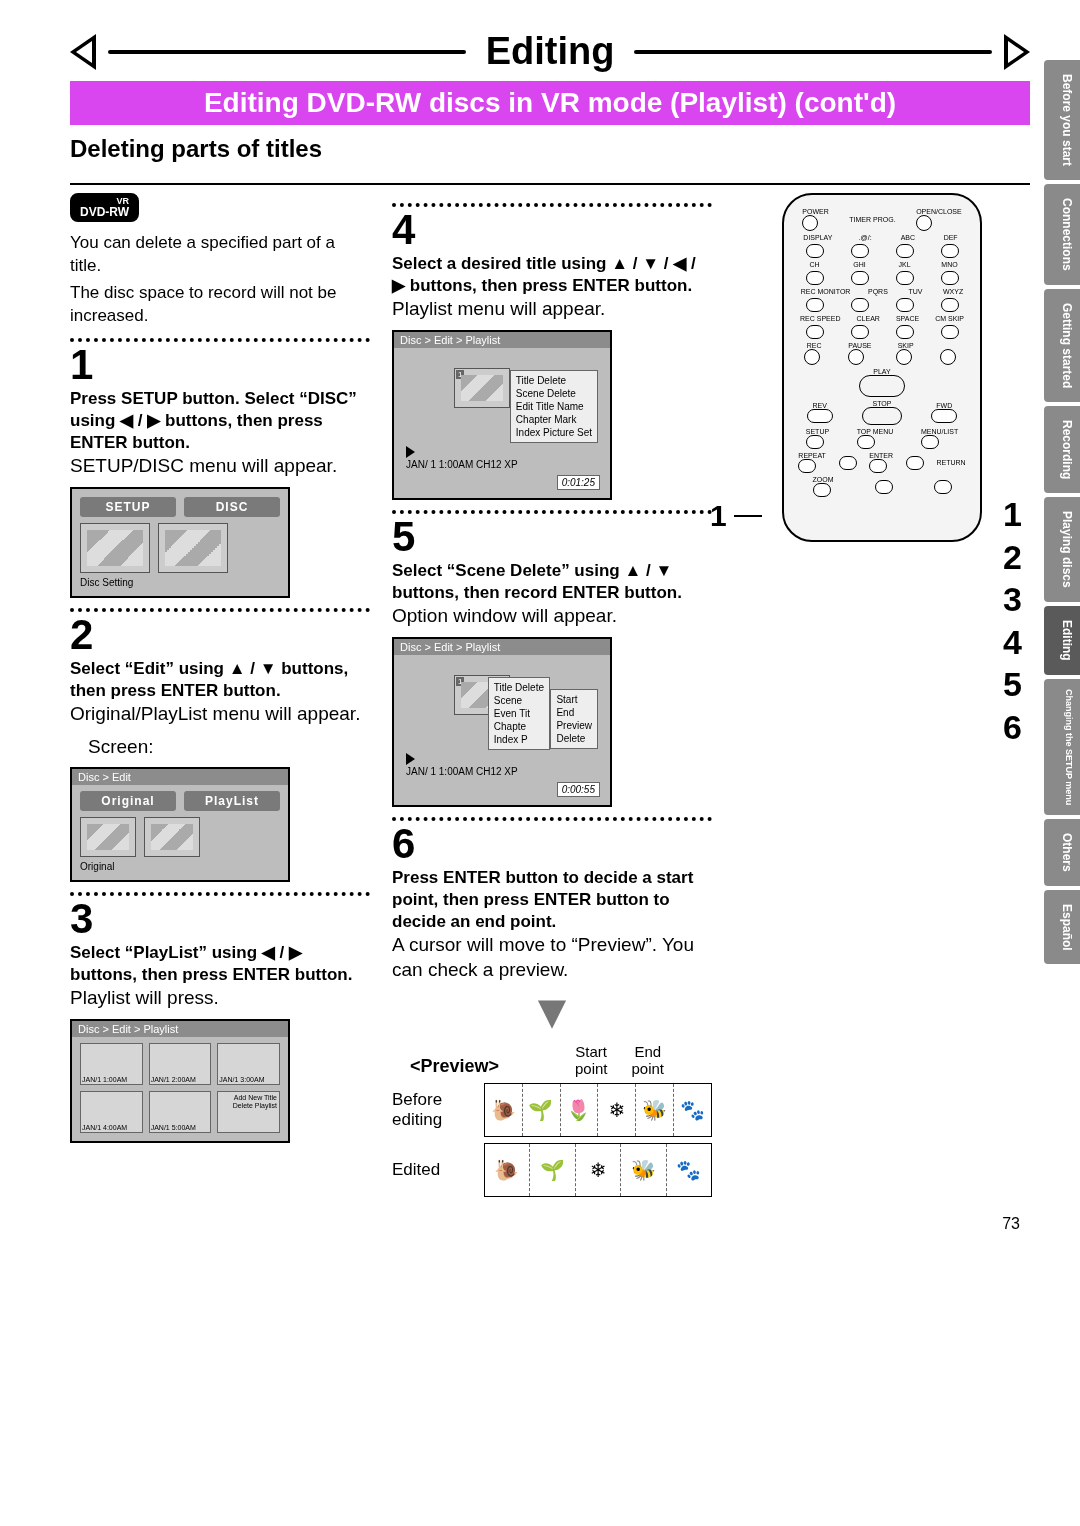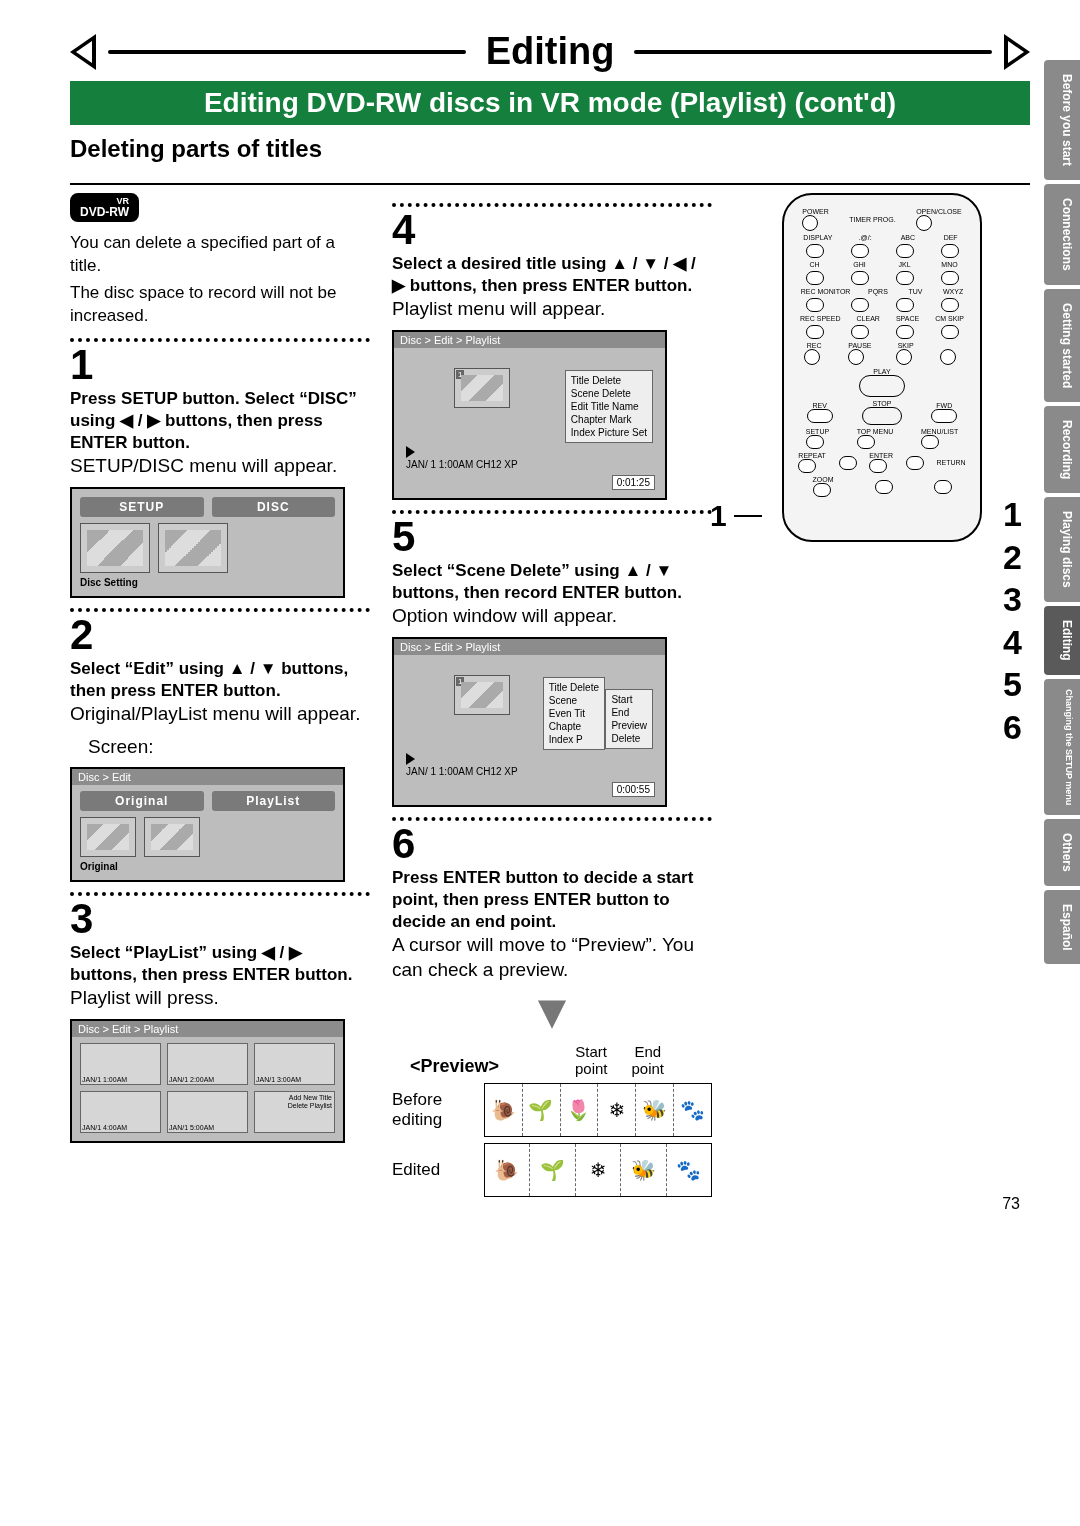--- a/index.html
+++ b/index.html
@@ -47,21 +47,21 @@
     content:"";
     position:absolute; right:6px; top:-11px;
     width:0;height:0;
     border-top:11px solid transparent;
     border-bottom:11px solid transparent;
     border-left:16px solid #fff;
   }
   .banner-line { flex:1; height:4px; background:#000; border-radius:2px; }
   .banner-title { font-size: 38px; font-weight: bold; padding:0 8px; }
   .subbanner {
-    background:#15803d;
+    background:#d946ef;
     color:#fff;
     font-weight:bold;
     font-size:28px;
     text-align:center;
     padding:6px 10px;
     margin: 0 0 10px 0;
   }
   .section-title {
     font-size:24px; font-weight:bold;
     border-bottom:2px solid #000;
@@ -90,38 +90,38 @@
   p.body { font-size:17px; line-height:1.35; margin:4px 0; }
   .dots { border:none; border-top:4px dotted #000; margin:10px 0 2px; }
   .stepnum { font-size:42px; font-weight:bold; line-height:1; margin-bottom:2px;}
   .stepbold { font-weight:bold; font-size:17px; line-height:1.3; }
   .stepbody { font-size:19px; line-height:1.3; margin-bottom:8px; }
   .screen {
     border:2px solid #000;
     background:#bdbdbd;
     padding:8px;
     font-size:12px;
-    width: 275px;
+    width: 220px;
   }
   .screen .crumb { background:#8c8c8c; color:#fff; padding:2px 6px; font-size:11px; margin:-8px -8px 6px -8px; }
   .screen .tabs { display:flex; gap:8px; margin-bottom:6px; }
   .screen .tab { flex:1; background:#7a7a7a; color:#fff; font-weight:bold; text-align:center; padding:3px 0; font-size:12px; border-radius:3px; letter-spacing:1px;}
   .screen .thumbrow { display:flex; gap:8px; flex-wrap:wrap;}
   .screen .thumb { width:70px; height:50px; background:#ccc; border:1px solid #555; position:relative;}
   .screen .thumb::after{content:"";position:absolute;inset:6px;background:linear-gradient(135deg,#aaa 25%,#ddd 25% 50%,#aaa 50% 75%,#ddd 75%);}
   .screen .thumb.small { width:56px; height:40px;}
   .screen .thumb .tl { position:absolute; top:1px; left:1px; font-size:8px; background:#666;color:#fff; padding:0 2px;}
   .screen .playlist-grid { display:grid; grid-template-columns:repeat(3,1fr); gap:6px; }
   .screen .pcell { border:1px solid #666; background:#d6d6d6; font-size:8px; padding:2px; min-height:42px; position:relative;}
   .screen .pcell .lab { position:absolute; bottom:1px; left:1px; font-size:7px;}
-  .screen .foot { font-size:10px; margin-top:4px;font-weight:bold;}
+  .screen .foot { font-size:10px; margin-top:4px;}
   .screen .optlist { background:#eee; border:1px solid #666; font-size:10px; padding:3px 5px; position:absolute; right:12px; top:38px; line-height:1.3;}
   .screen.rel { position:relative; height:170px;}
   .screen .tri { width:0;height:0;border-top:6px solid transparent;border-bottom:6px solid transparent;border-left:9px solid #000; position:absolute; left:12px; bottom:40px;}
-  .screen .timer { position:absolute; right:10px; bottom:8px; font-size:10px; background:#fff; border:1px solid #666; padding:1px 4px;}
+  .screen .timer { position:absolute; right:10px; bottom:8px; font-size:10px; background:#fff; border:1px solid #666; padding:1px 4px;font-style:italic;}
   .screen .statusline { position:absolute; bottom:28px; left:12px; font-size:10px;}
   .remote {
     width:200px;
     border:2px solid #000;
     border-radius:30px;
     background:#f4f4f4;
     padding:10px 8px 40px;
     margin:0 auto;
     font-size:8px;
     line-height:1;
@@ -169,21 +169,21 @@
   .preview-row { display:flex; align-items:center; gap:8px; margin:6px 0;}
   .preview-label { font-size:17px; width:84px;}
   .preview-strip { flex:1; display:flex; border:1px solid #000;}
   .preview-cell { flex:1; height:52px; border-right:1px dashed #666; display:flex;align-items:center;justify-content:center; font-size:20px; position:relative;}
   .preview-cell:last-child{border-right:none;}
   .preview-header { display:flex; gap:8px; align-items:flex-end;}
   .preview-header .spacer{width:84px;}
   .preview-header .lbls{flex:1;display:flex;font-size:15px;}
   .preview-header .lbls > div{flex:1;text-align:center;}
   .downarrow{font-size:48px;text-align:center;margin:-6px 0 4px; color:#777;}
-  .pageno { position:absolute; bottom:20px; right:60px; font-size:16px;}
+  .pageno { position:absolute; bottom:0; right:60px; font-size:16px;}
   .glyph{font-family:"Segoe UI Symbol","Apple Symbols",sans-serif;}
 </style>
 </head>
 <body>
 
 <div class="page">
 
   <div class="banner">
     <div class="banner-arrowhead-left"></div>
     <div class="banner-line"></div>

